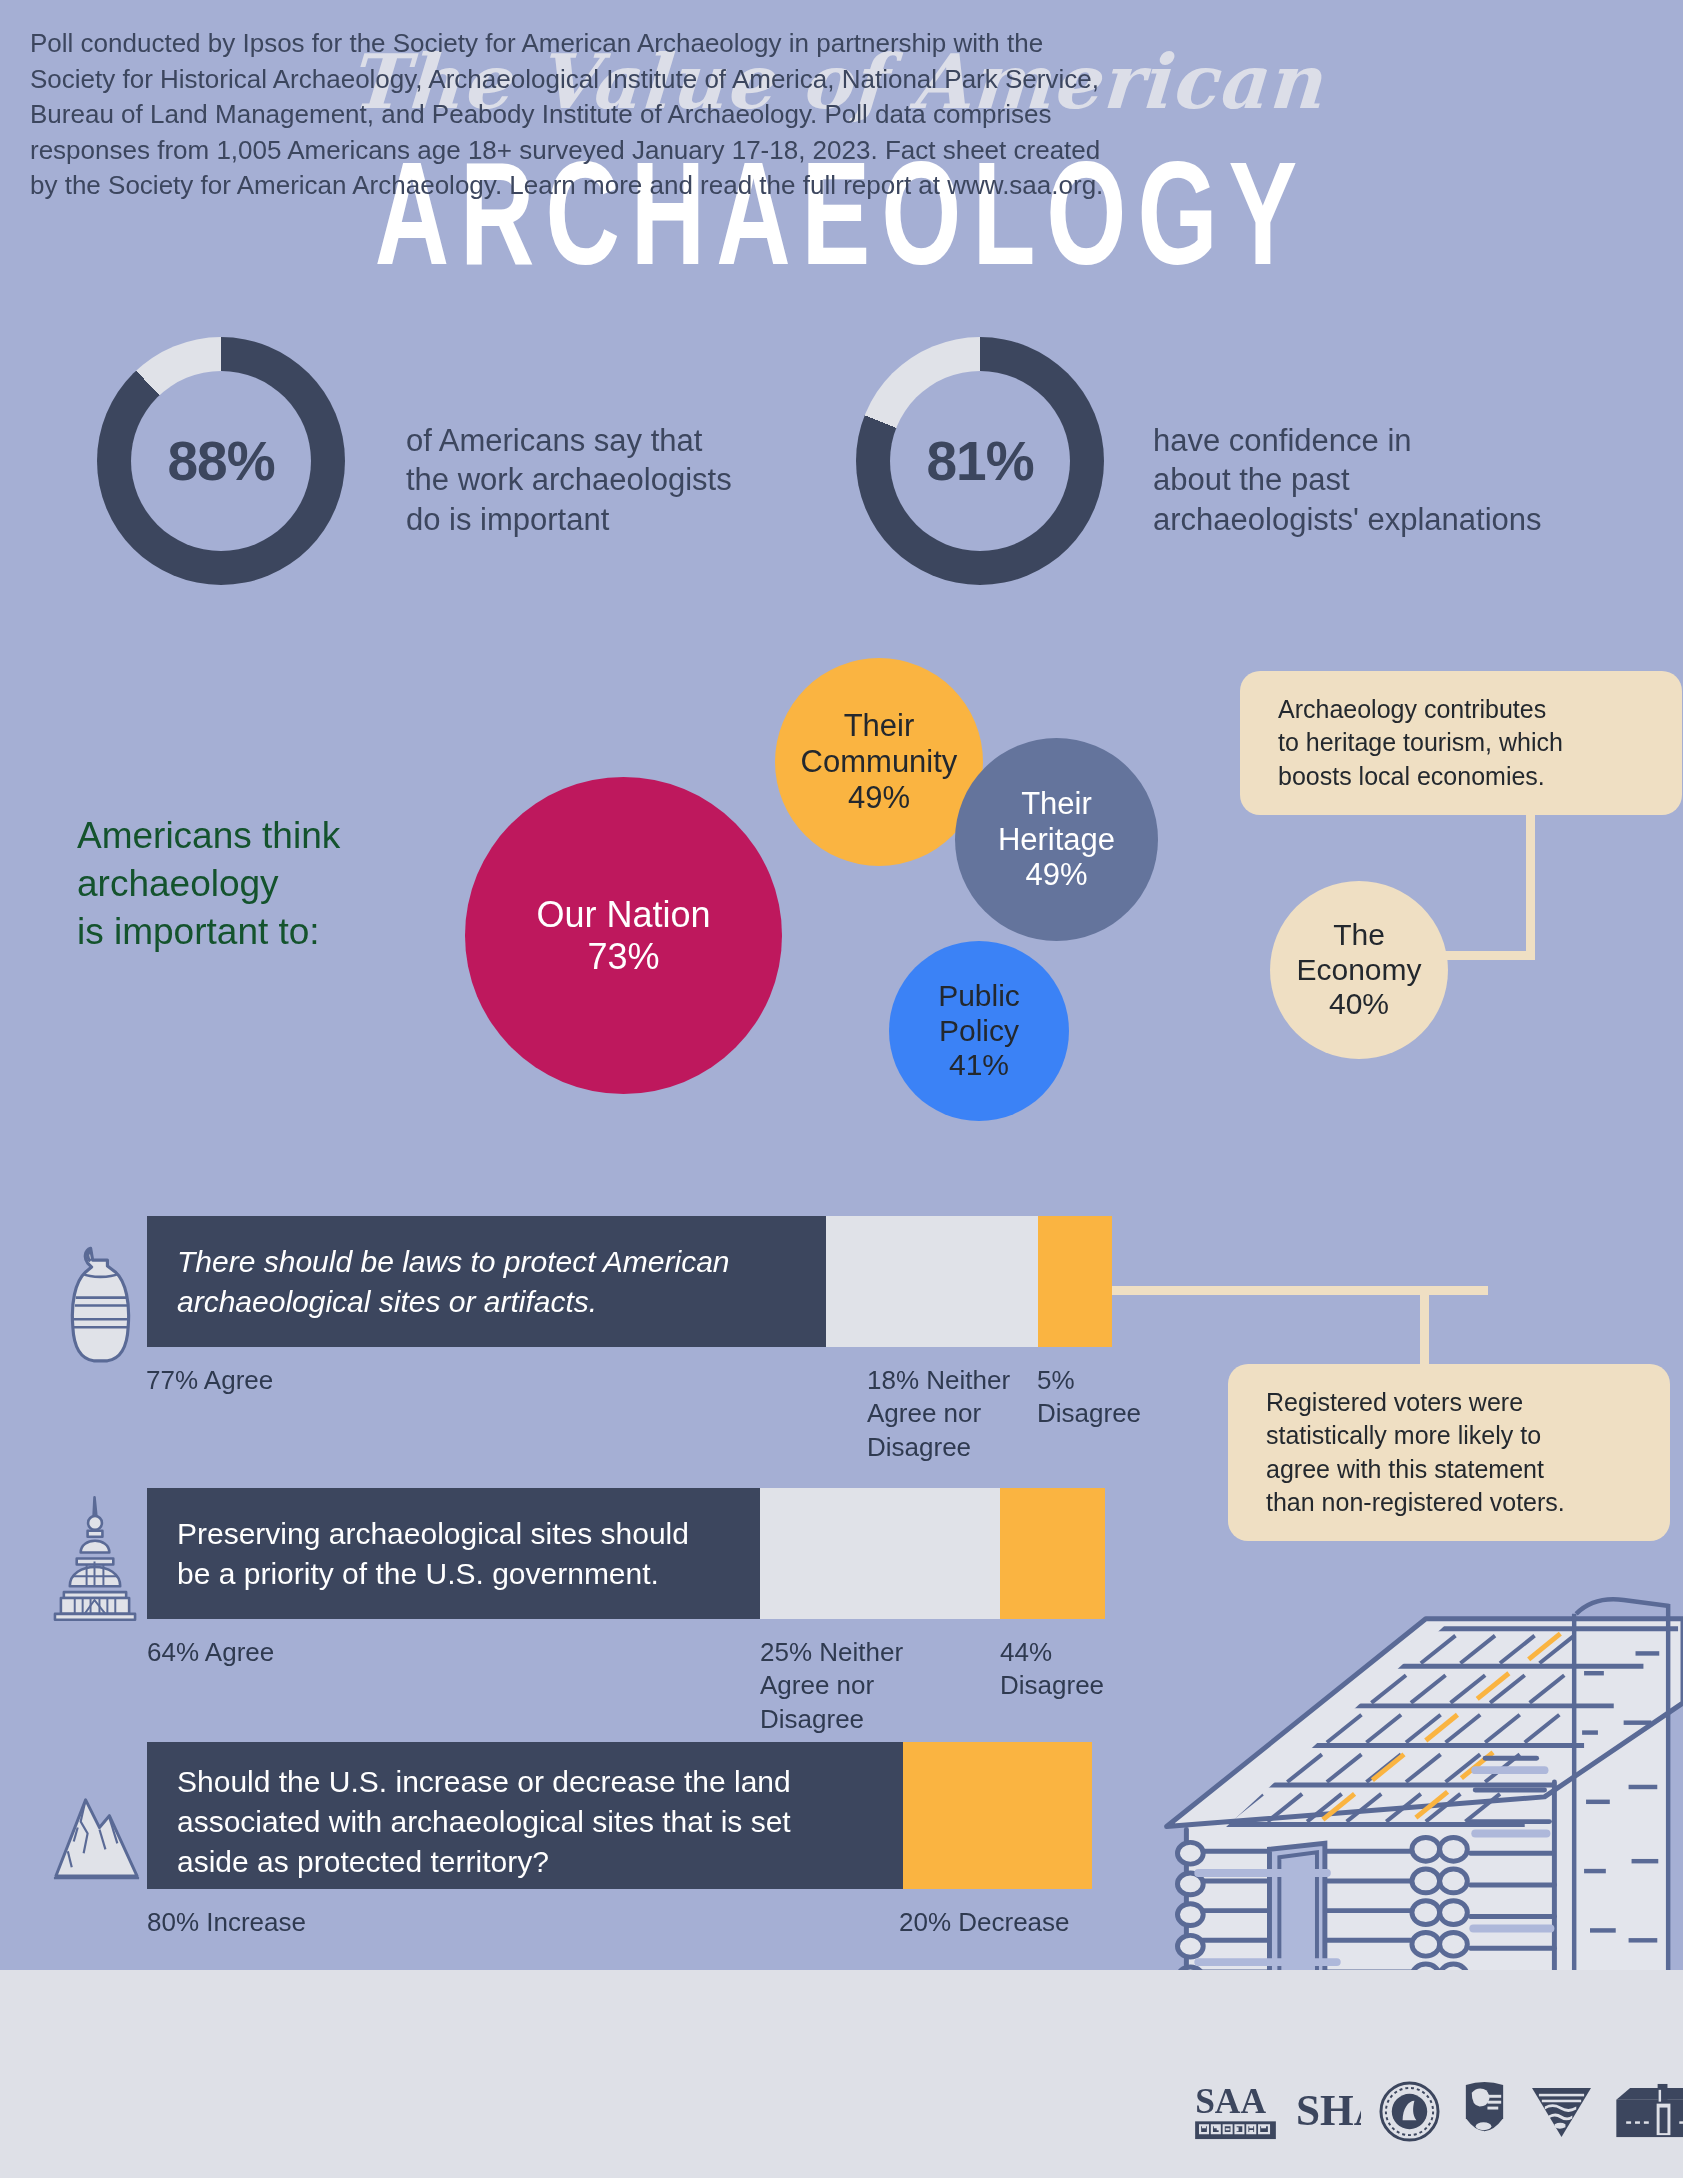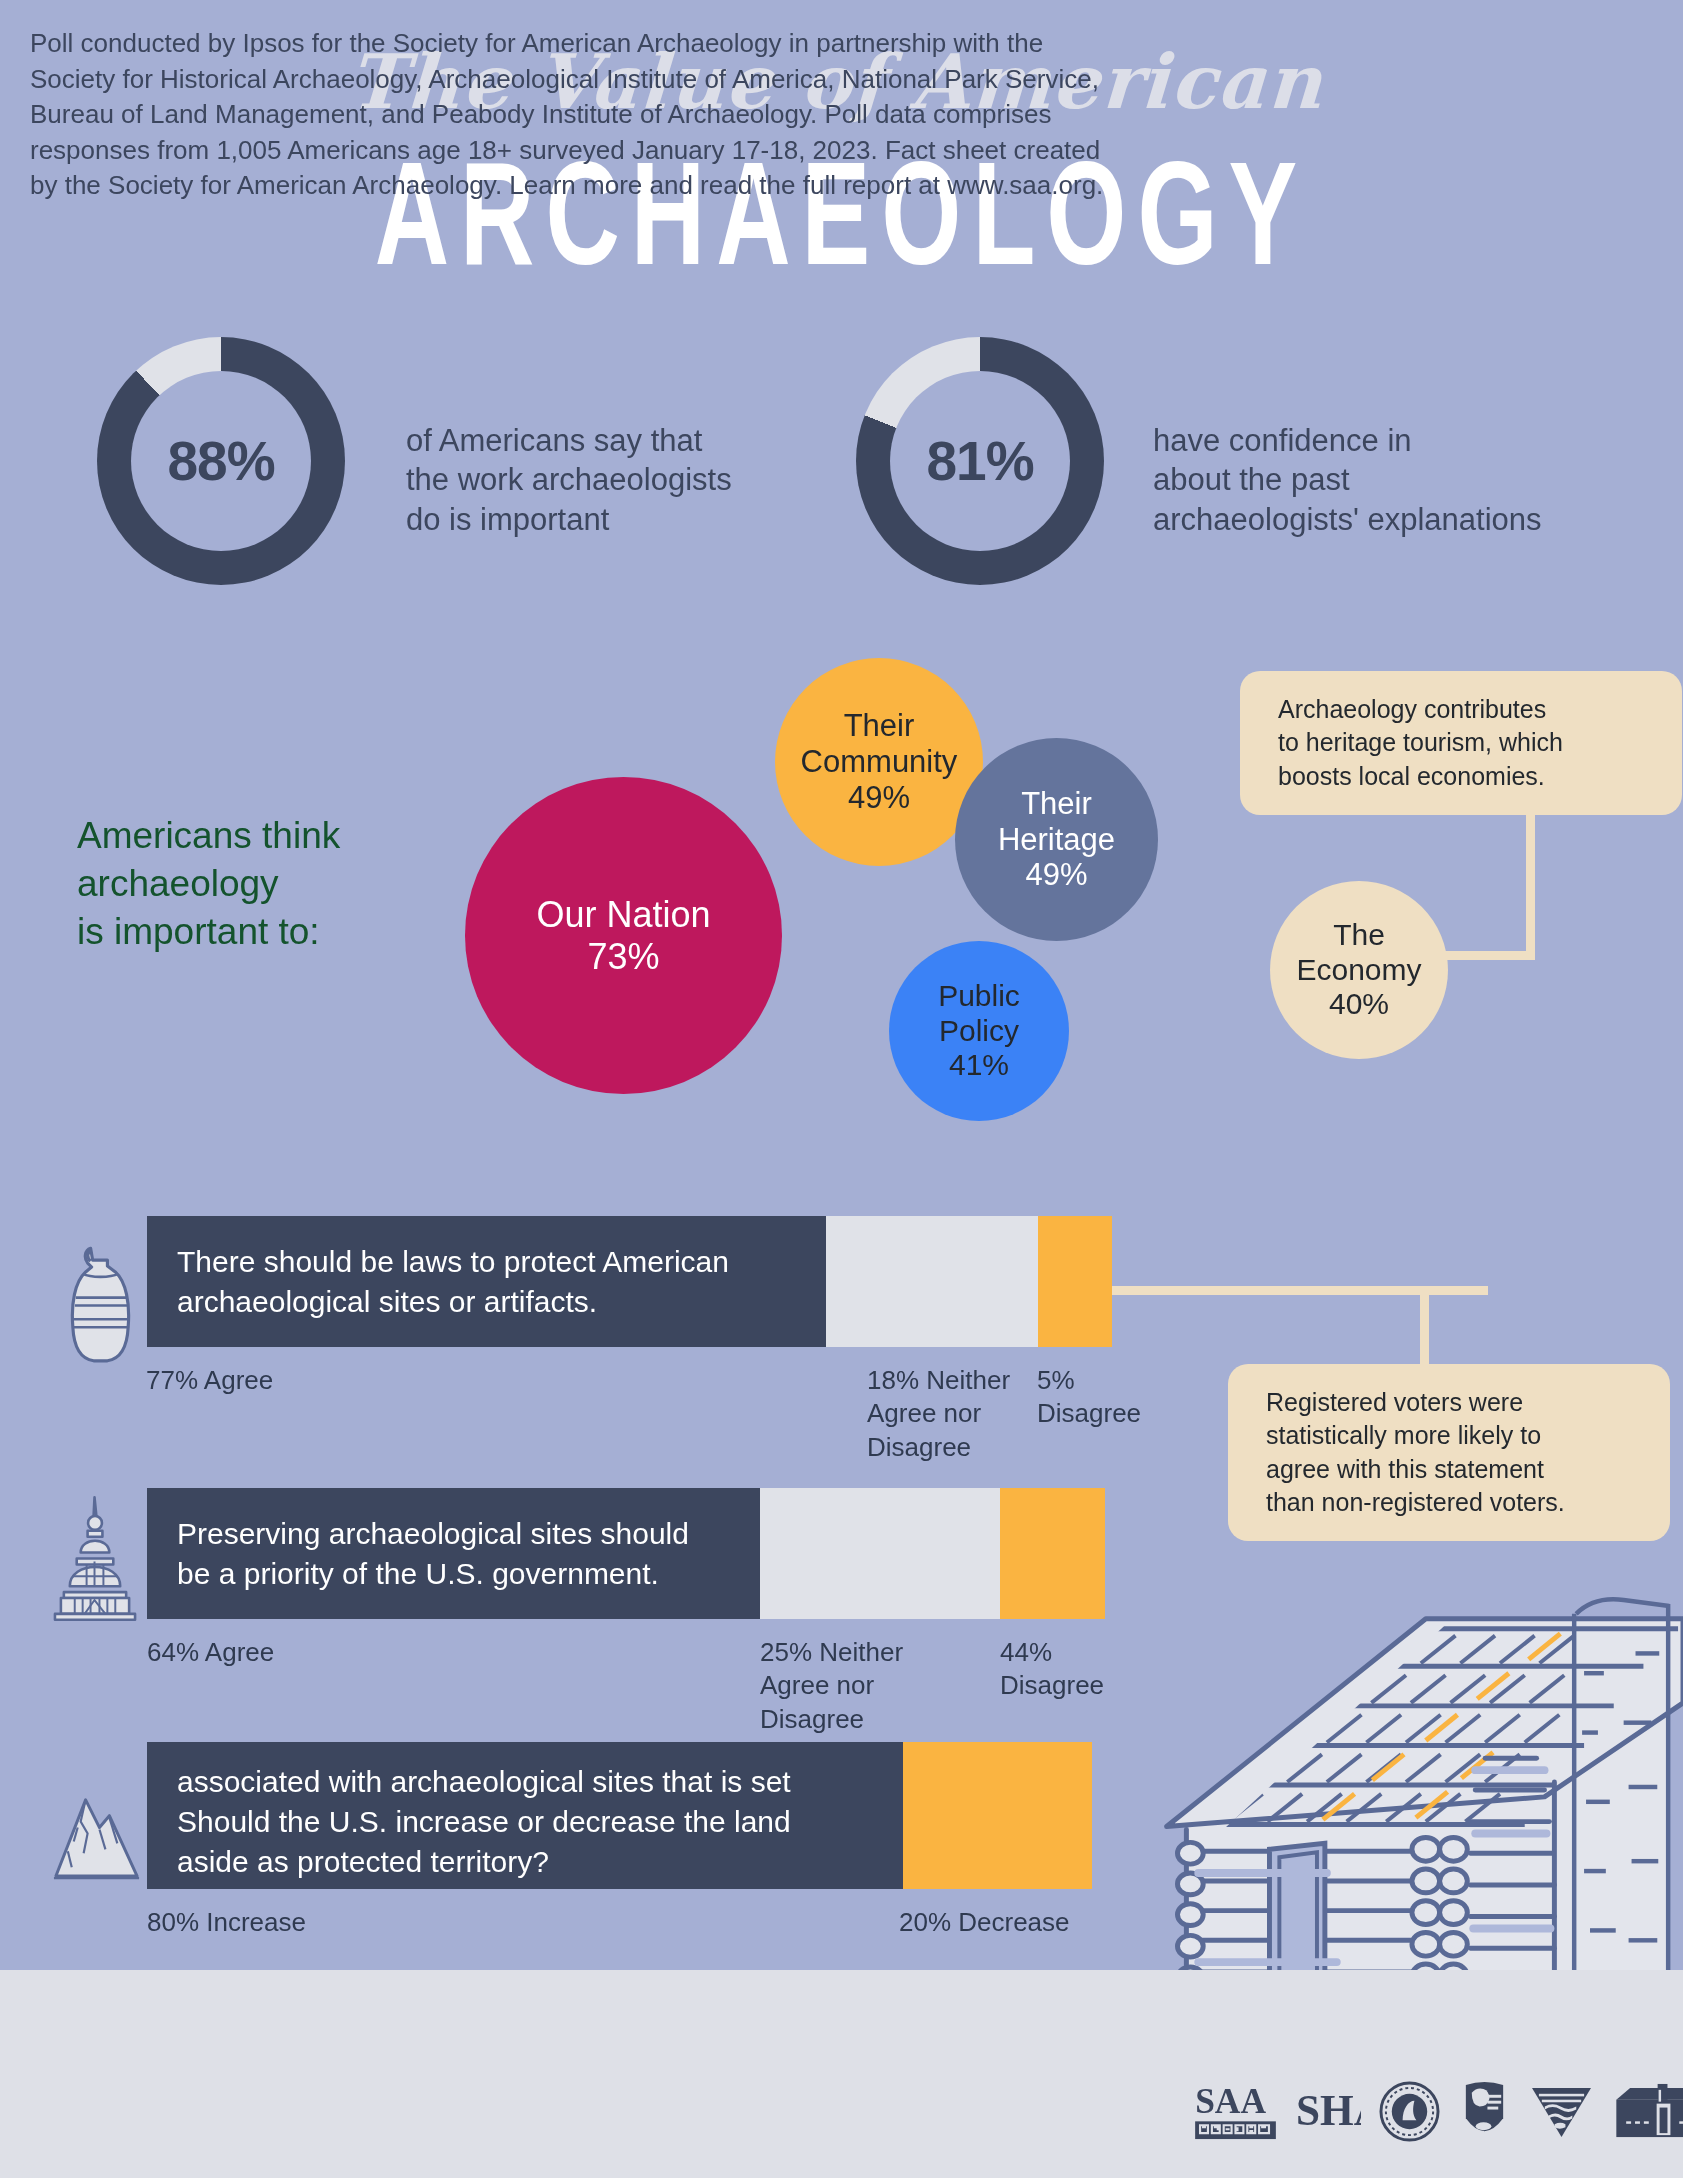--- a/index.html
+++ b/index.html
@@ -160,21 +160,21 @@
   </div>
 
   <div class="conn" style="left:1526px;top:782px;width:9px;height:178px;"></div>
   <div class="conn" style="left:1440px;top:951px;width:94px;height:9px;"></div>
   <div class="callout" style="left:1240px;top:671px;width:366px;">
     <div>Archaeology contributes</div>
     <div>to heritage tourism, which</div>
     <div>boosts local economies.</div>
   </div>
 
-  <div class="barrow" style="left:147px;top:1216px;width:965px;height:160px;">
+  <div class="barrow" style="left:147px;top:1216px;width:965px;height:160px;font-style:italic;">
     <div class="bar" style="left:0;width:965px;">
       <div class="seg dark" style="width:679px;"></div>
       <div class="seg gray" style="width:212px;"></div>
       <div class="seg orange" style="width:74px;"></div>
     </div>
     <div class="bar-q" style="width:634px;">
       <div>There should be laws to protect American</div>
       <div>archaeological sites or artifacts.</div>
     </div>
   </div>
@@ -264,22 +264,22 @@
     <div>44%</div>
     <div>Disagree</div>
   </div>
 
   <div class="barrow" style="left:147px;top:1742px;width:945px;height:147px;">
     <div class="bar" style="left:0;width:945px;height:147px;">
       <div class="seg dark" style="width:756px;height:147px;"></div>
       <div class="seg orange" style="width:189px;height:147px;"></div>
     </div>
     <div class="bar-q" style="width:673px;top:20px;">
+      <div>Should the U.S. increase or decrease the land</div>
       <div>associated with archaeological sites that is set</div>
-      <div>Should the U.S. increase or decrease the land</div>
       <div>aside as protected territory?</div>
     </div>
   </div>
 
   <svg width="99" height="104" viewBox="0 0 100 105" style="position:absolute;left:48px;top:1782px;">
     <g stroke="#5A6A96" stroke-width="3" fill="#E0E2E8" stroke-linejoin="round">
       <path d="M8 95 L38 18 L52 46 L62 34 L90 95 Z"></path>
     </g>
     <g stroke="#5A6A96" stroke-width="2.2" fill="none">
       <path d="M38 18 L33 40 L40 52 L36 72"></path>

